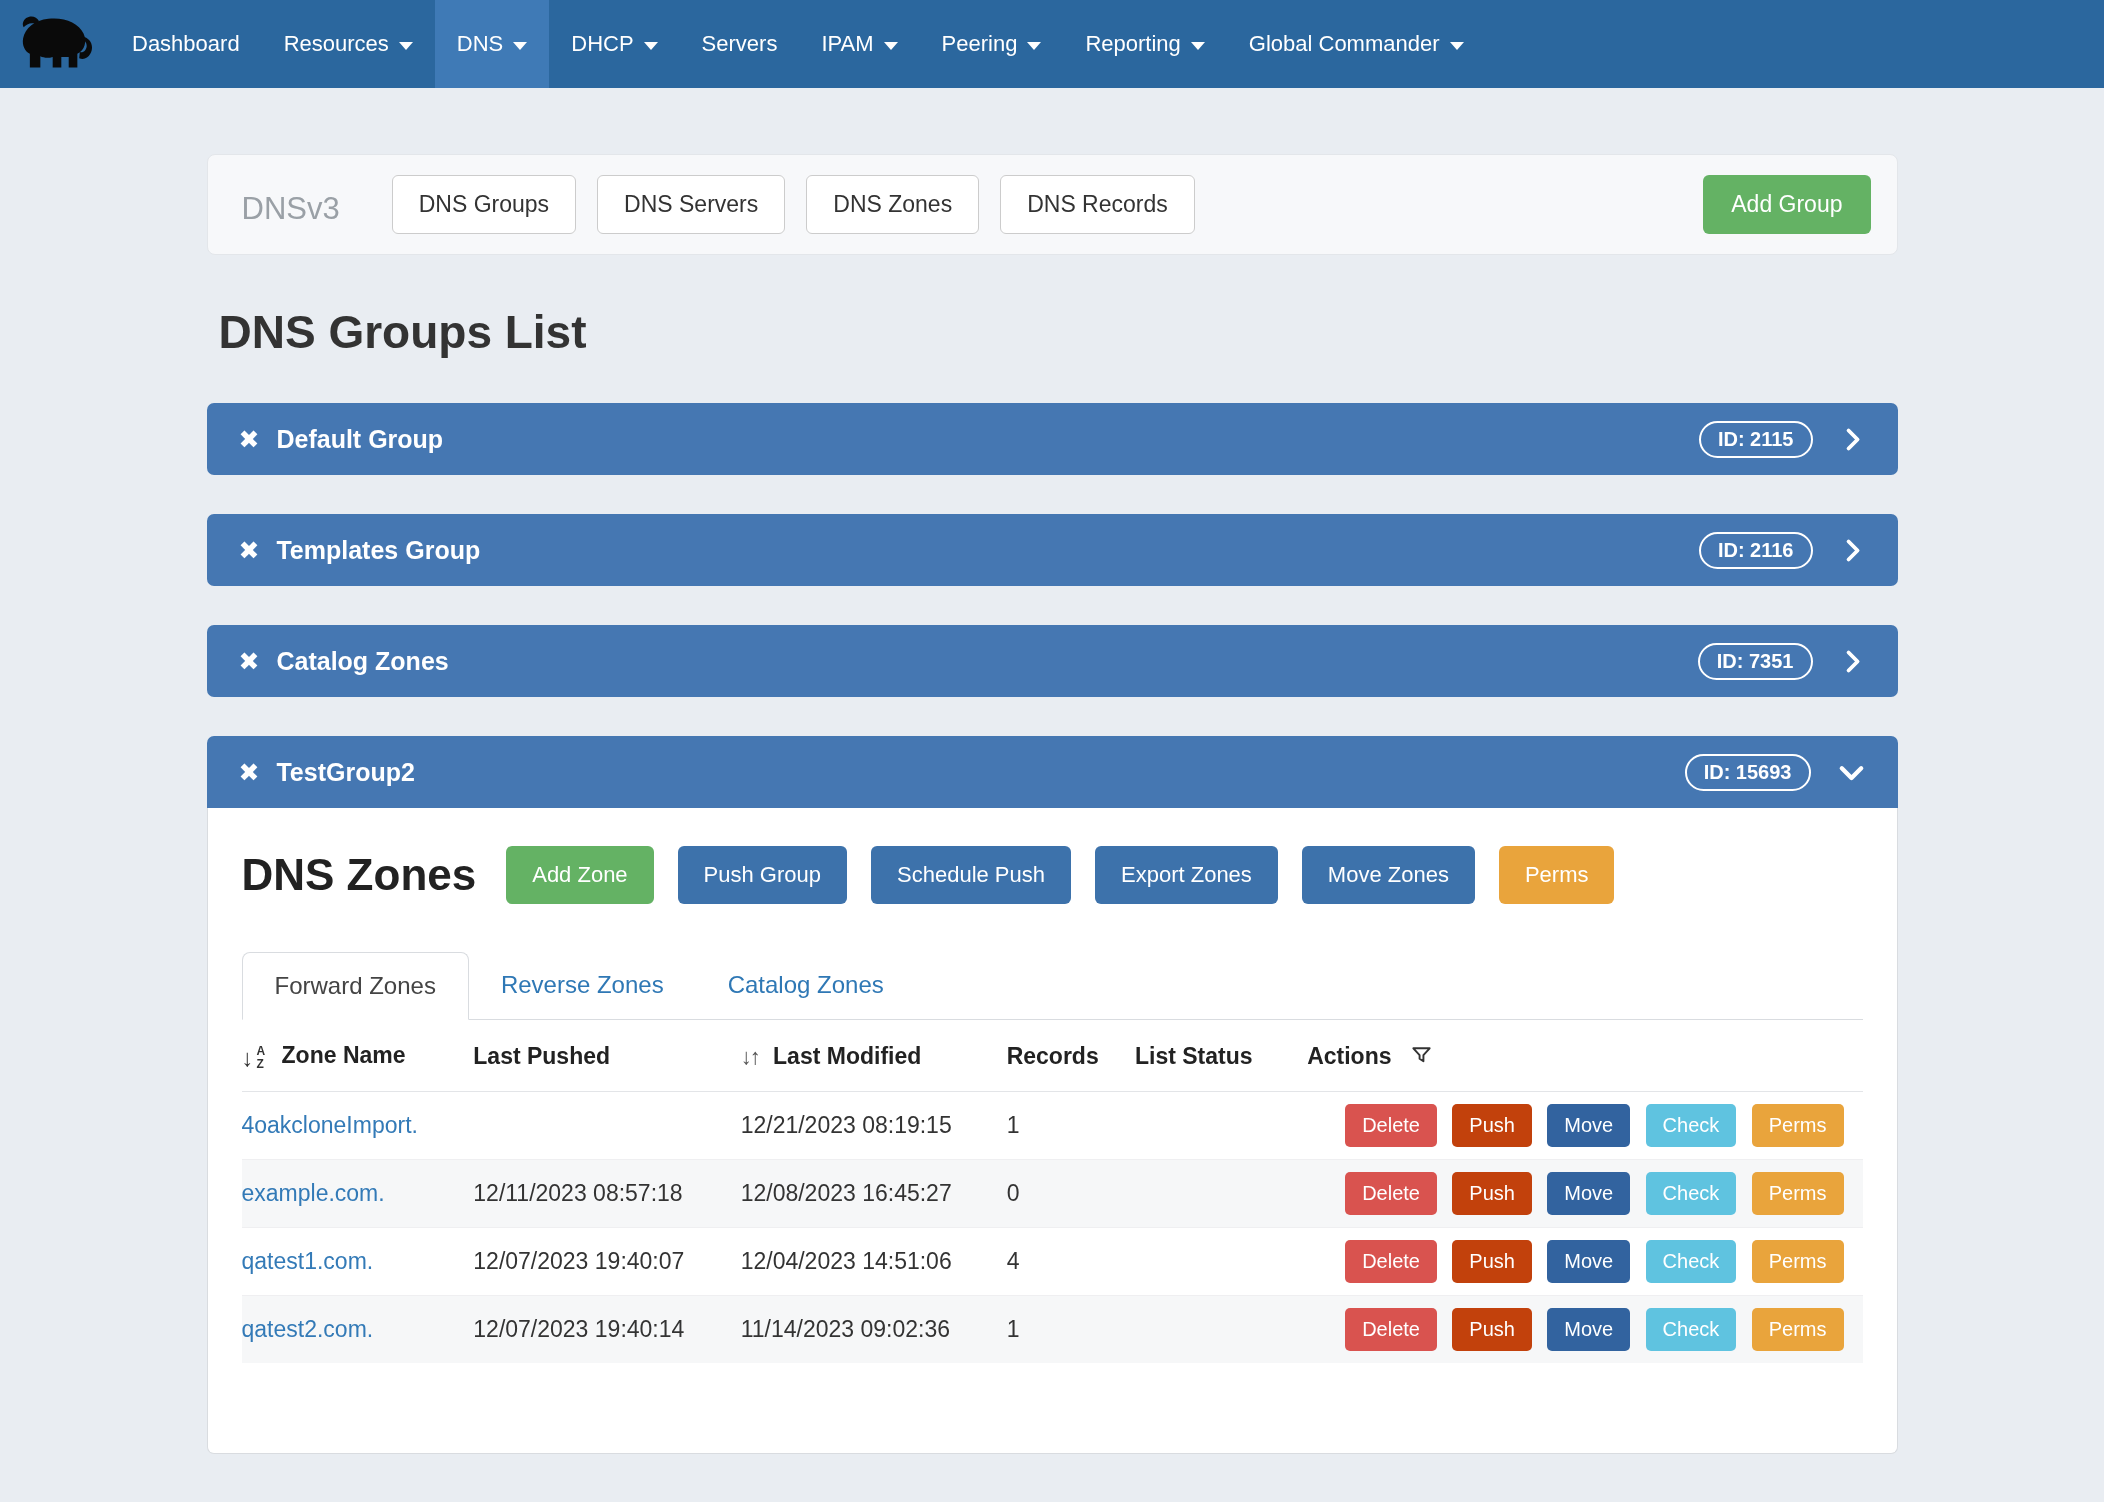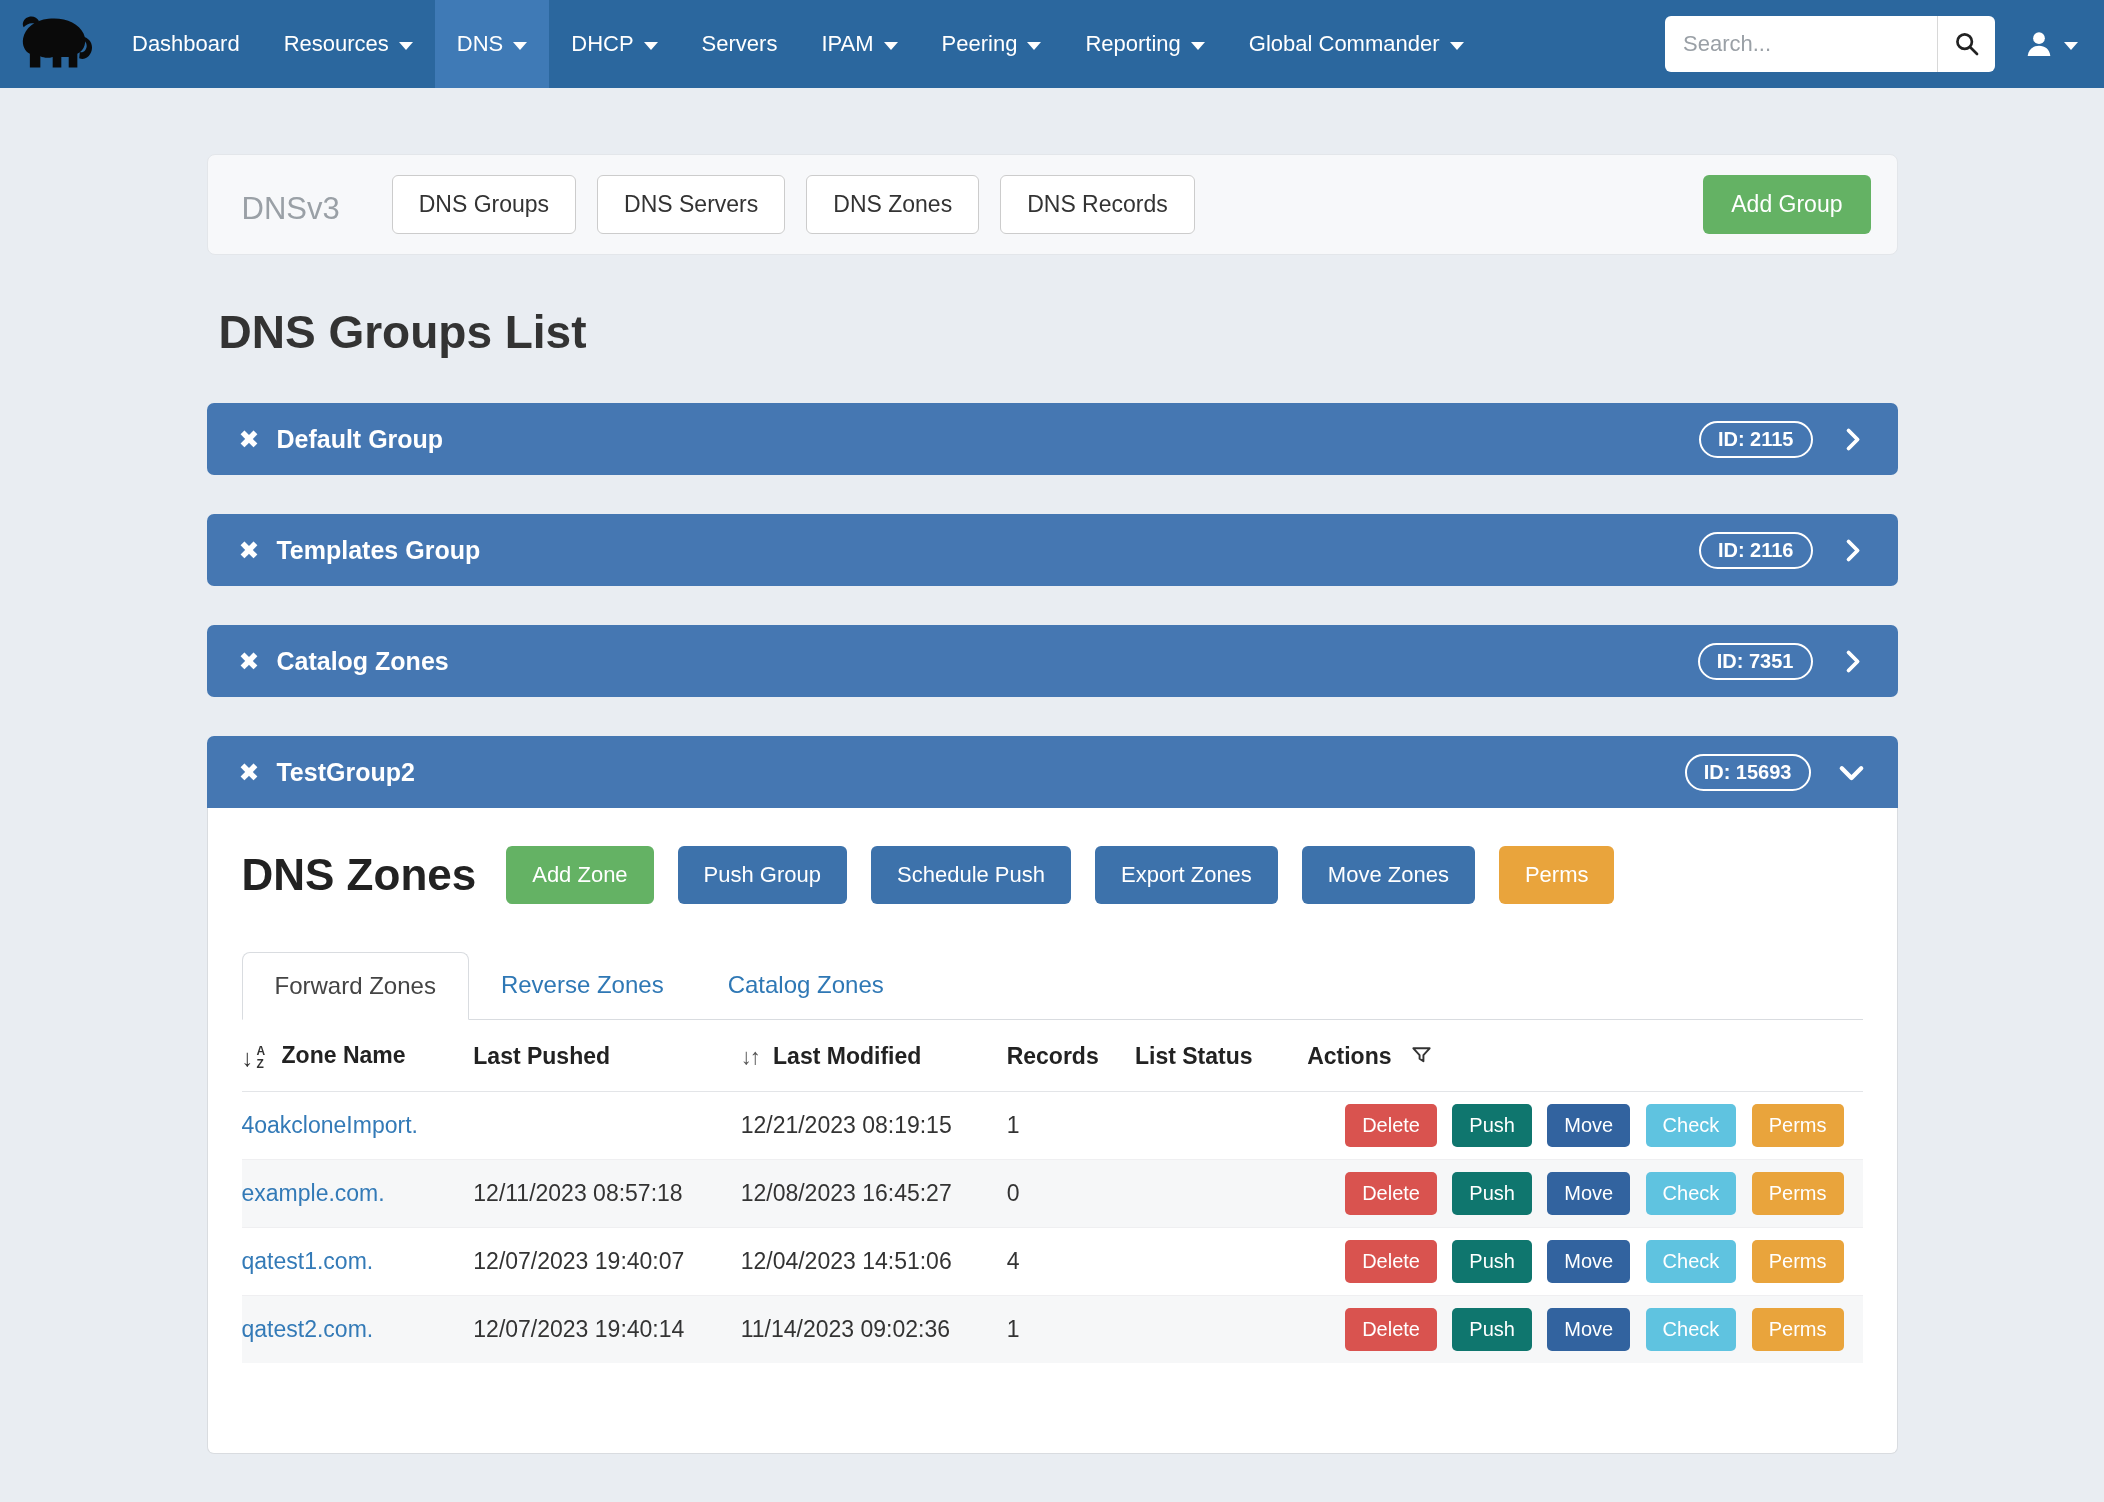--- a/index.html
+++ b/index.html
@@ -140,21 +140,21 @@
   .sa-letters { display:inline-flex; flex-direction:column; font-size:12px; line-height:1.05; font-weight:bold; color:#333; }
   .sa-letters i { font-style:normal; }
   .sort-both { display:inline-flex; margin-right:8px; color:#555; font-size:22px; letter-spacing:-2px; }
   .funnel { margin-left:12px; vertical-align:-3px; }
 
   .abtn {
     border:none; border-radius:5px; color:#fff; font-size:20px;
     font-family:inherit; padding:10px 17px; margin-right:9px; cursor:pointer;
   }
   .abtn-red    { background:#d9534f;margin-left:38px; }
-  .abtn-push   { background:#0f766e; }
+  .abtn-push   { background:#c2410c; }
   .abtn-move   { background:#32639f; }
   .abtn-check  { background:#5fc3e0; }
   .abtn-perms  { background:#e9a43c; }
 </style>
 </head>
 <body>
 
 <nav class="navbar">
   <div class="logo">
     <svg width="74" height="62" viewBox="0 0 120 100">
@@ -192,38 +192,20 @@
     </li>
     <li class="nav-item">
       <span>Reporting</span>
       <span class="caret"></span>
     </li>
     <li class="nav-item">
       <span>Global Commander</span>
       <span class="caret"></span>
     </li>
   </ul>
-  <div class="nav-right">
-    <div class="search-group">
-      <input class="search-input" type="text" placeholder="Search..." style="">
-      <button class="search-btn">
-        <svg width="28" height="28" viewBox="0 0 24 24">
-          <circle cx="10" cy="10" r="6.2" fill="none" stroke="#222" stroke-width="2.3"></circle>
-          <line x1="14.8" y1="14.8" x2="20.6" y2="20.6" stroke="#222" stroke-width="2.3" stroke-linecap="round"></line>
-        </svg>
-      </button>
-    </div>
-    <div class="user-menu">
-      <svg width="32" height="32" viewBox="0 0 24 24">
-        <circle cx="12" cy="7.6" r="4.4" fill="#fff"></circle>
-        <path d="M3.5 21c.6-5 4-7.6 8.5-7.6s7.9 2.6 8.5 7.6z" fill="#fff"></path>
-      </svg>
-      <span class="caret"></span>
-    </div>
-  </div>
 </nav>
 
 <div class="container">
 
   <div class="toolbar-panel">
     <span class="dnsv3">DNSv3</span>
     <button class="btn-white">DNS Groups</button>
     <button class="btn-white">DNS Servers</button>
     <button class="btn-white">DNS Zones</button>
     <button class="btn-white">DNS Records</button>

